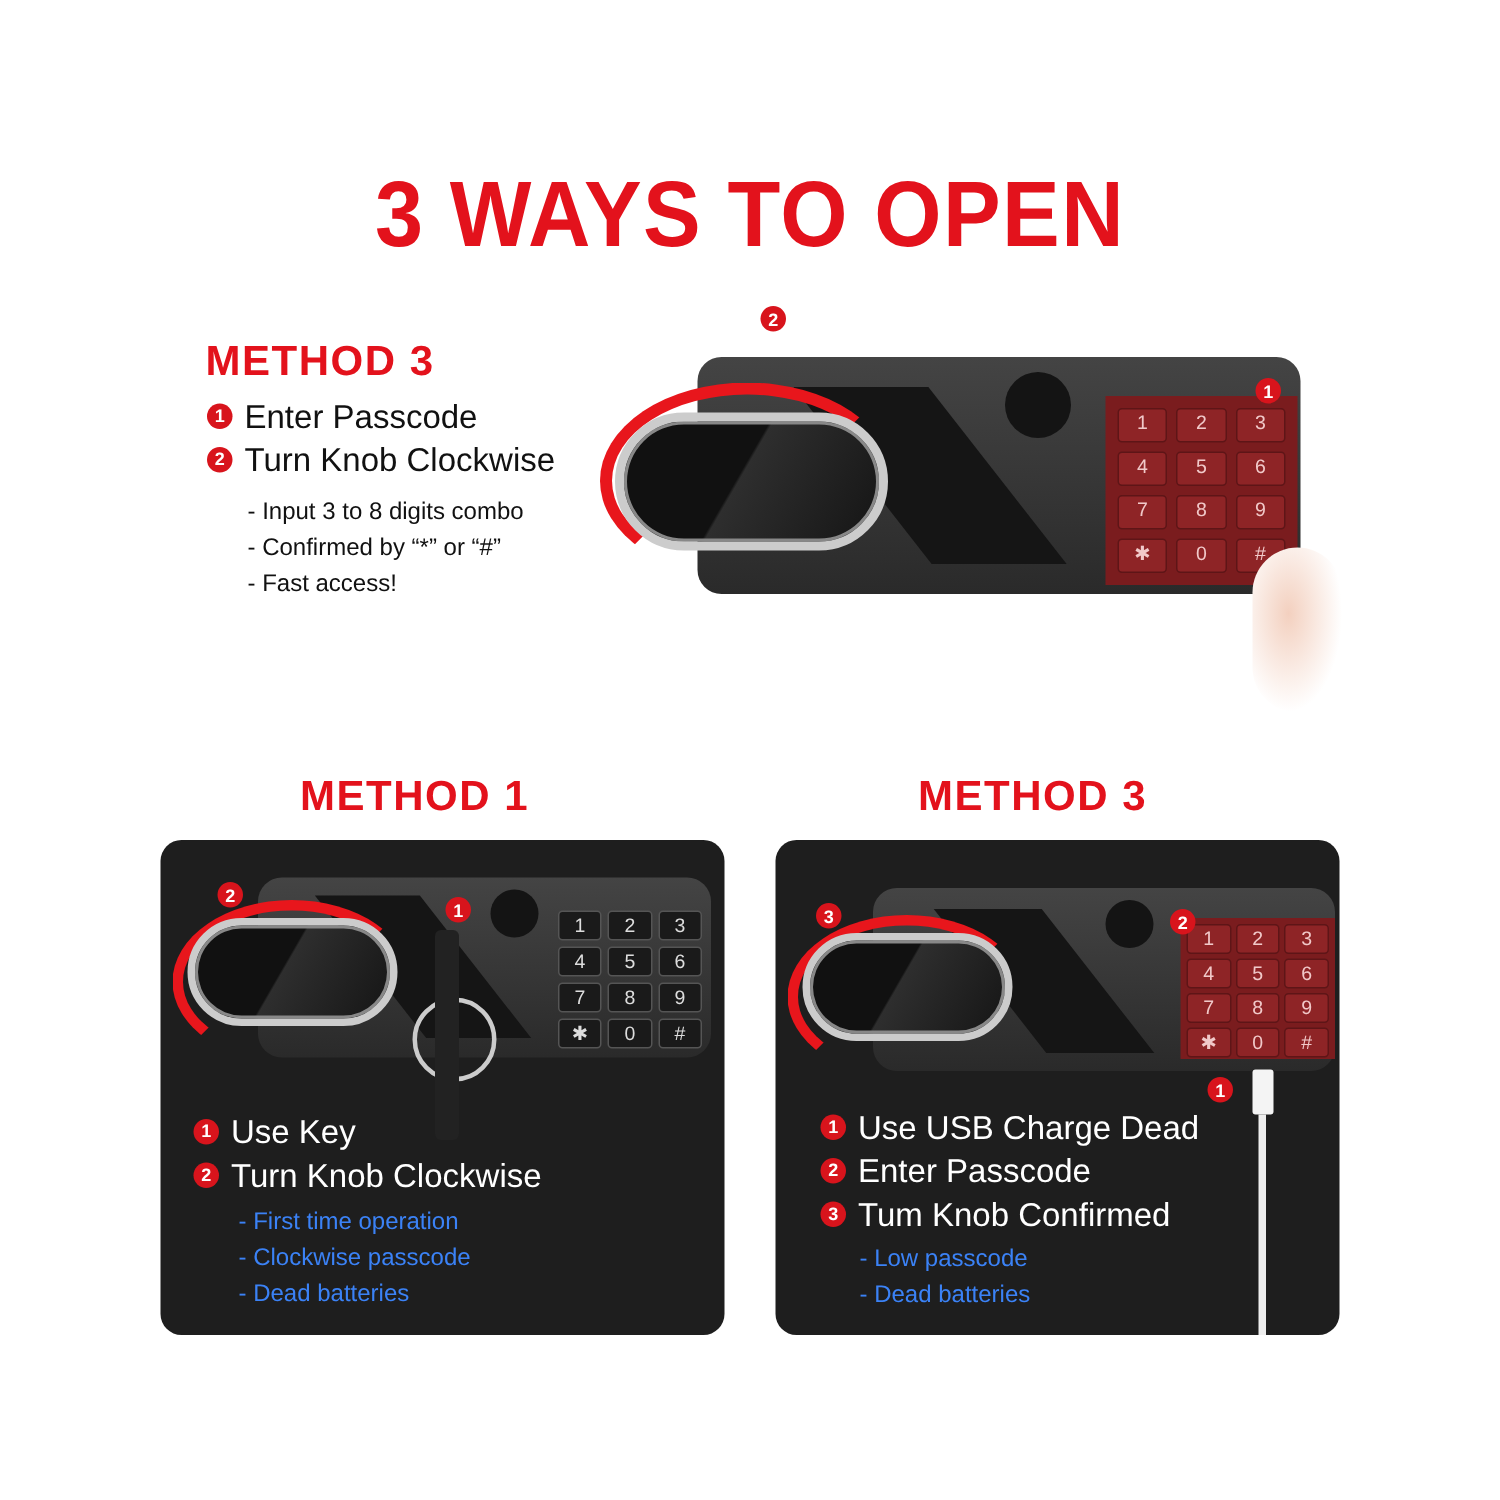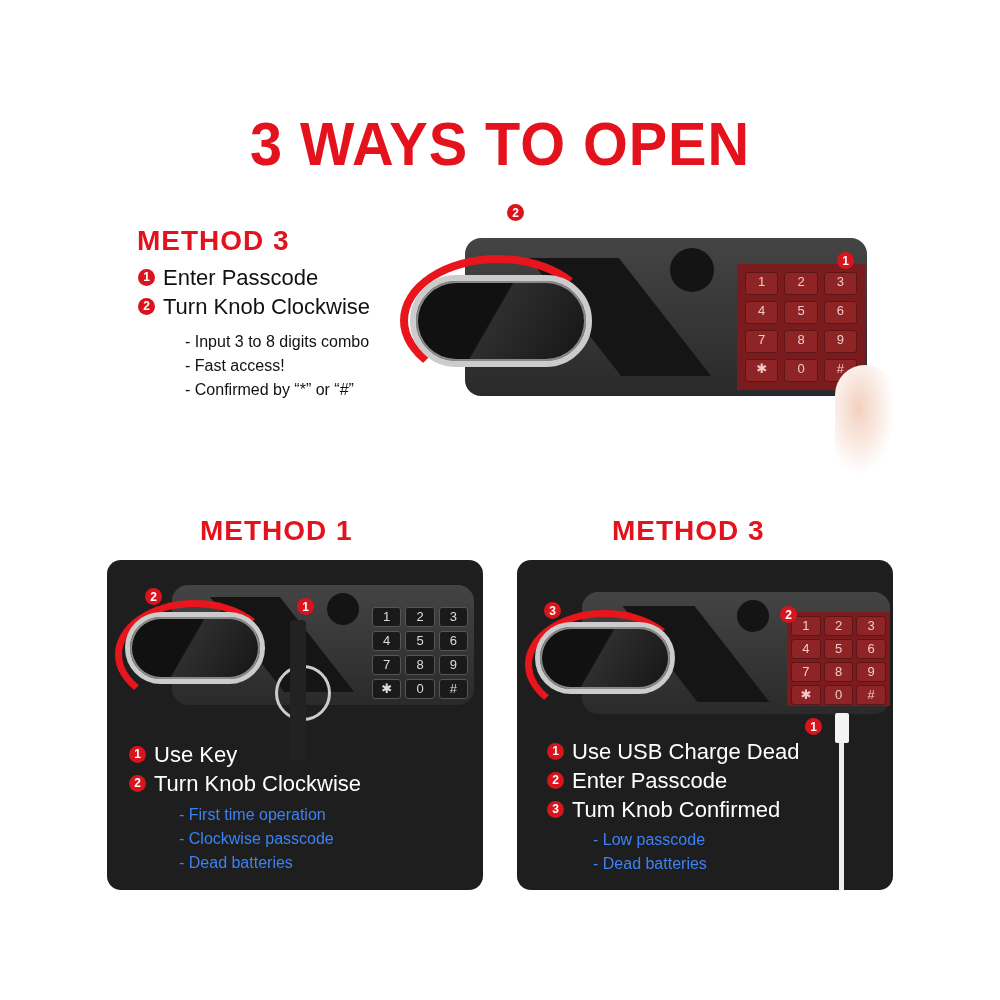--- a/index.html
+++ b/index.html
@@ -2,21 +2,21 @@
 <html><head>
 <meta charset="utf-8">
 <style>
   html,body{margin:0;padding:0;background:#fff;}
   body{width:1000px;height:1000px;position:relative;overflow:hidden;font-family:"Liberation Sans",sans-serif;}
   .abs{position:absolute;}
   .title{left:0;top:108px;width:1000px;text-align:center;color:#e3121c;font-weight:bold;font-size:62px;letter-spacing:1px;transform:scaleX(0.93);}
   .mhead{color:#e3121c;font-weight:bold;font-size:28px;letter-spacing:1px;}
   .step{display:flex;align-items:center;font-size:22px;color:#111;line-height:29px;}
   .badge{width:17px;height:17px;border-radius:50%;background:#d8141c;color:#fff;font-size:12px;font-weight:bold;display:inline-flex;align-items:center;justify-content:center;margin-right:8px;flex-shrink:0;}
-  .note{font-size:16px;color:#111;line-height:24px;margin-left:20px;}
+  .note{font-size:16px;color:#111;line-height:24px;}
   .panel{background:#1e1e1e;border-radius:14px;}
   .dark .step{color:#fff;}
   .dark .note{color:#3b82f6;}
   .safe{background:linear-gradient(#444,#2a2a2a);border-radius:16px;}
   .knob{border:6px solid #ccc;border-radius:60px;background:linear-gradient(120deg,#111 45%,#2e2e2e 46%,#151515);box-shadow:0 0 0 2px #888 inset;}
   .arc{border:8px solid #e8161c;border-radius:50%;}
   .keypad{display:grid;grid-template-columns:repeat(3,1fr);gap:6px;padding:8px;}
   .keypad.red{background:#7a1c1e;}
   .key{background:#1a1a1a;color:#ddd;font-size:13px;text-align:center;border-radius:3px;line-height:18px;border:1px solid #555;}
   .keypad.red .key{background:#8e2426;color:#f1c9c9;border-color:#5e1517;}
@@ -34,22 +34,22 @@
       <span class="badge">1</span>
       <span>Enter Passcode</span>
     </div>
   <div class="step">
       <span class="badge">2</span>
       <span>Turn Knob Clockwise</span>
     </div>
 </div>
 <div class="abs" style="left:165px;top:330px;">
   <div class="note">- Input 3 to 8 digits combo</div>
+  <div class="note">- Confirmed by “*” or “#”</div>
   <div class="note">- Fast access!</div>
-  <div class="note">- Confirmed by “*” or “#”</div>
 </div>
 <div class="abs" style="left:400px;top:200px;width:520px;height:280px;">
   <span class="abs badge" style="left:107px;top:4px;">2</span>
   <div class="abs safe" style="left:65px;top:38px;width:402px;height:158px;">
     <div class="abs diag" style="left:110px;top:20px;width:90px;height:118px;"></div>
     <div class="abs sensor" style="left:205px;top:10px;width:44px;height:44px;"></div>
     <div class="abs keypad red" style="left:272px;top:26px;width:112px;height:110px;">
       <div class="key">1</div>
         <div class="key">2</div>
         <div class="key">3</div>

